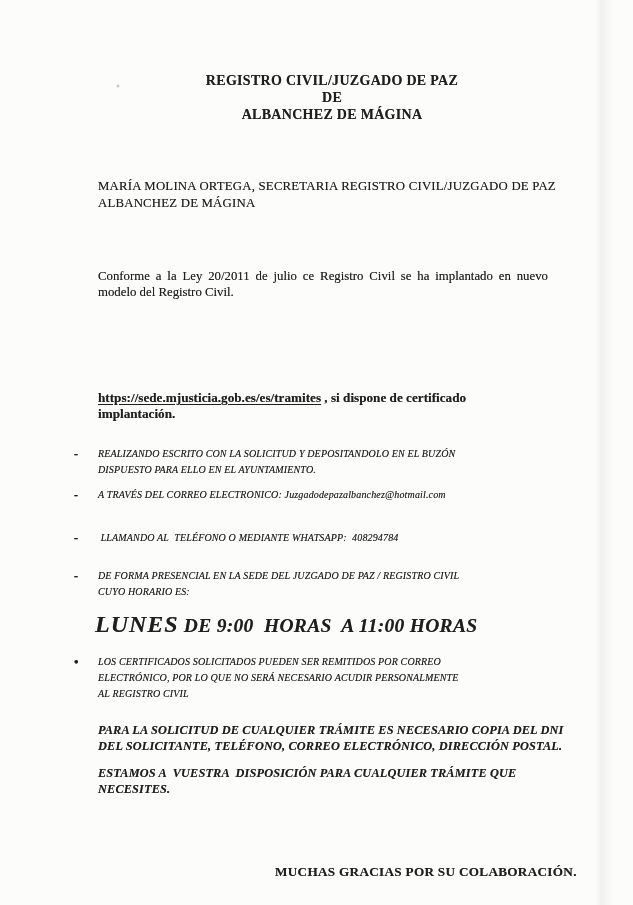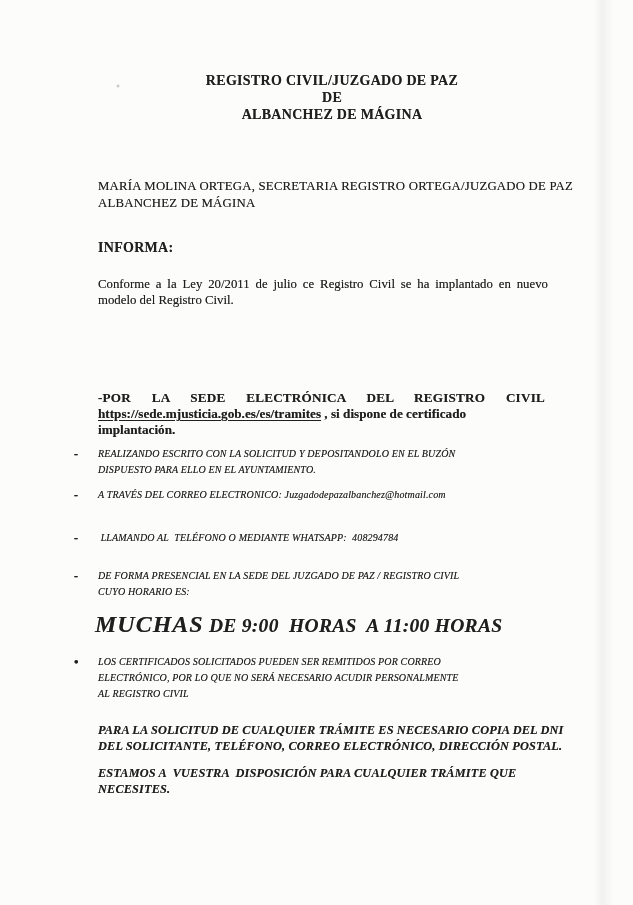--- a/index.html
+++ b/index.html
@@ -18,21 +18,21 @@
   .page *{text-shadow:0 0 0.5px rgba(30,30,30,0.55);}
   .blk{position:absolute;left:98px;width:447px;}
 
   .doc-title{
     left:98px;width:468px;top:72px;
     text-align:center;font-weight:bold;font-size:14px;line-height:17px;
     white-space:pre-line;letter-spacing:0.3px;
   }
   .author{top:178px;width:500px;font-size:12.8px;line-height:17px;white-space:pre-wrap;letter-spacing:0.2px;}
   .informa{top:240px;font-weight:bold;font-size:14px;letter-spacing:0.3px;}
-  .para{font-size:12.8px;line-height:15.8px;text-align:justify;width:450px;margin-top:8px;}
+  .para{font-size:12.8px;line-height:15.8px;text-align:justify;width:450px;}
   .p-law{top:269px;}
   .p-dicireg{top:316px;}
 
   .sede{top:390px;font-weight:bold;font-size:13.2px;line-height:16px;width:447px;}
   .sede-lead{text-align:justify;text-align-last:justify;letter-spacing:0.2px;}
   .sede-url{text-decoration:underline;text-underline-offset:2px;margin-top:44px;}
   .sede-tail{white-space:pre-wrap;}
 
   .bullet{position:absolute;left:74px;width:478px;display:flex;align-items:flex-start;}
   .marker{flex:none;width:24px;font-weight:bold;font-style:italic;font-size:12.5px;line-height:16px;}
@@ -57,30 +57,28 @@
 </style>
 </head>
 <body>
 
 <div class="page">
 
   <div class="blk doc-title">REGISTRO CIVIL/JUZGADO DE PAZ
 DE
 ALBANCHEZ DE MÁGINA</div>
 
-  <div class="blk author">MARÍA MOLINA ORTEGA, SECRETARIA REGISTRO ORTEGA/JUZGADO DE PAZ
+  <div class="blk author">MARÍA MOLINA ORTEGA, SECRETARIA REGISTRO CIVIL/JUZGADO DE PAZ
 ALBANCHEZ DE MÁGINA</div>
 
-  <div class="blk informa">INFORMA:</div>
 
   <div class="blk para p-law">Conforme a la Ley 20/2011 de julio ce Registro Civil se ha implantado en nuevo modelo del Registro Civil.</div>
 
 
   <div class="blk sede">
-    <div class="sede-lead">-POR LA SEDE ELECTRÓNICA DEL REGISTRO CIVIL</div>
     <div class="sede-line2"><span class="sede-url">https://sede.mjusticia.gob.es/es/tramites</span><span class="sede-tail"> , si dispone de certificado implantación.</span></div>
   </div>
 
   <div class="bullet b1">
     <span class="marker">-</span>
     <span class="btxt">REALIZANDO ESCRITO CON LA SOLICITUD Y DEPOSITANDOLO EN EL BUZÓN
 DISPUESTO PARA ELLO EN EL AYUNTAMIENTO.</span>
   </div>
 
   <div class="bullet b2">
@@ -93,30 +91,31 @@
     <span class="btxt"> LLAMANDO AL  TELÉFONO O MEDIANTE WHATSAPP:  408294784</span>
   </div>
 
   <div class="bullet b4">
     <span class="marker">-</span>
     <span class="btxt">DE FORMA PRESENCIAL EN LA SEDE DEL JUZGADO DE PAZ / REGISTRO CIVIL
 CUYO HORARIO ES:</span>
   </div>
 
   <div class="blk schedule">
-    <span class="sched-day">MUCHAS</span><span class="sched-rest"> DE 9:00  HORAS  A 11:00 HORAS</span>
+    <span class="sched-day">LUNES</span><span class="sched-rest"> DE 9:00  HORAS  A 11:00 HORAS</span>
   </div>
 
   <div class="bullet cert">
     <span class="marker">•</span>
     <span class="btxt">LOS CERTIFICADOS SOLICITADOS PUEDEN SER REMITIDOS POR CORREO
 ELECTRÓNICO, POR LO QUE NO SERÁ NECESARIO ACUDIR PERSONALMENTE
 AL REGISTRO CIVIL</span>
   </div>
 
   <div class="blk plain-bold-italic p-dispo">ESTAMOS A  VUESTRA  DISPOSICIÓN PARA CUALQUIER TRÁMITE QUE
 NECESITES.</div>
 
   <div class="blk plain-bold-italic p-dni">PARA LA SOLICITUD DE CUALQUIER TRÁMITE ES NECESARIO COPIA DEL DNI
 DEL SOLICITANTE, TELÉFONO, CORREO ELECTRÓNICO, DIRECCIÓN POSTAL.</div>
 
+  <div class="blk closing">MUCHAS GRACIAS POR SU COLABORACIÓN.</div>
 
 </div>
 
 </body></html>

